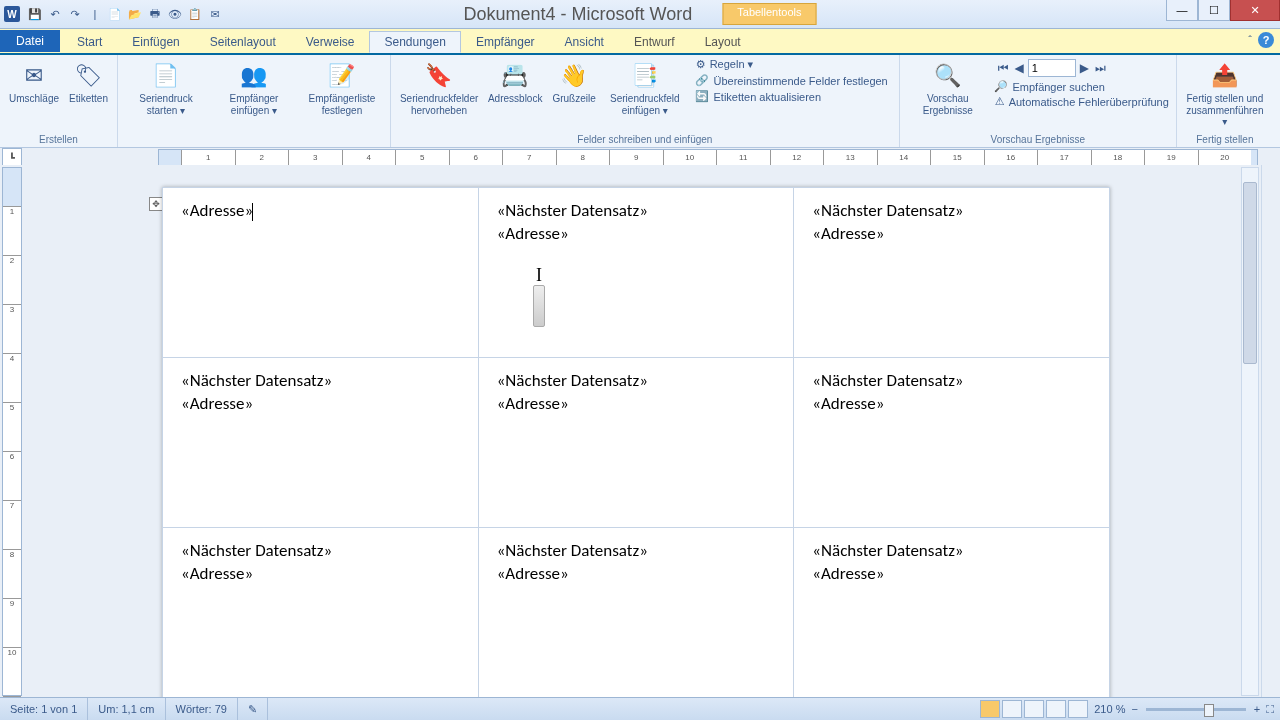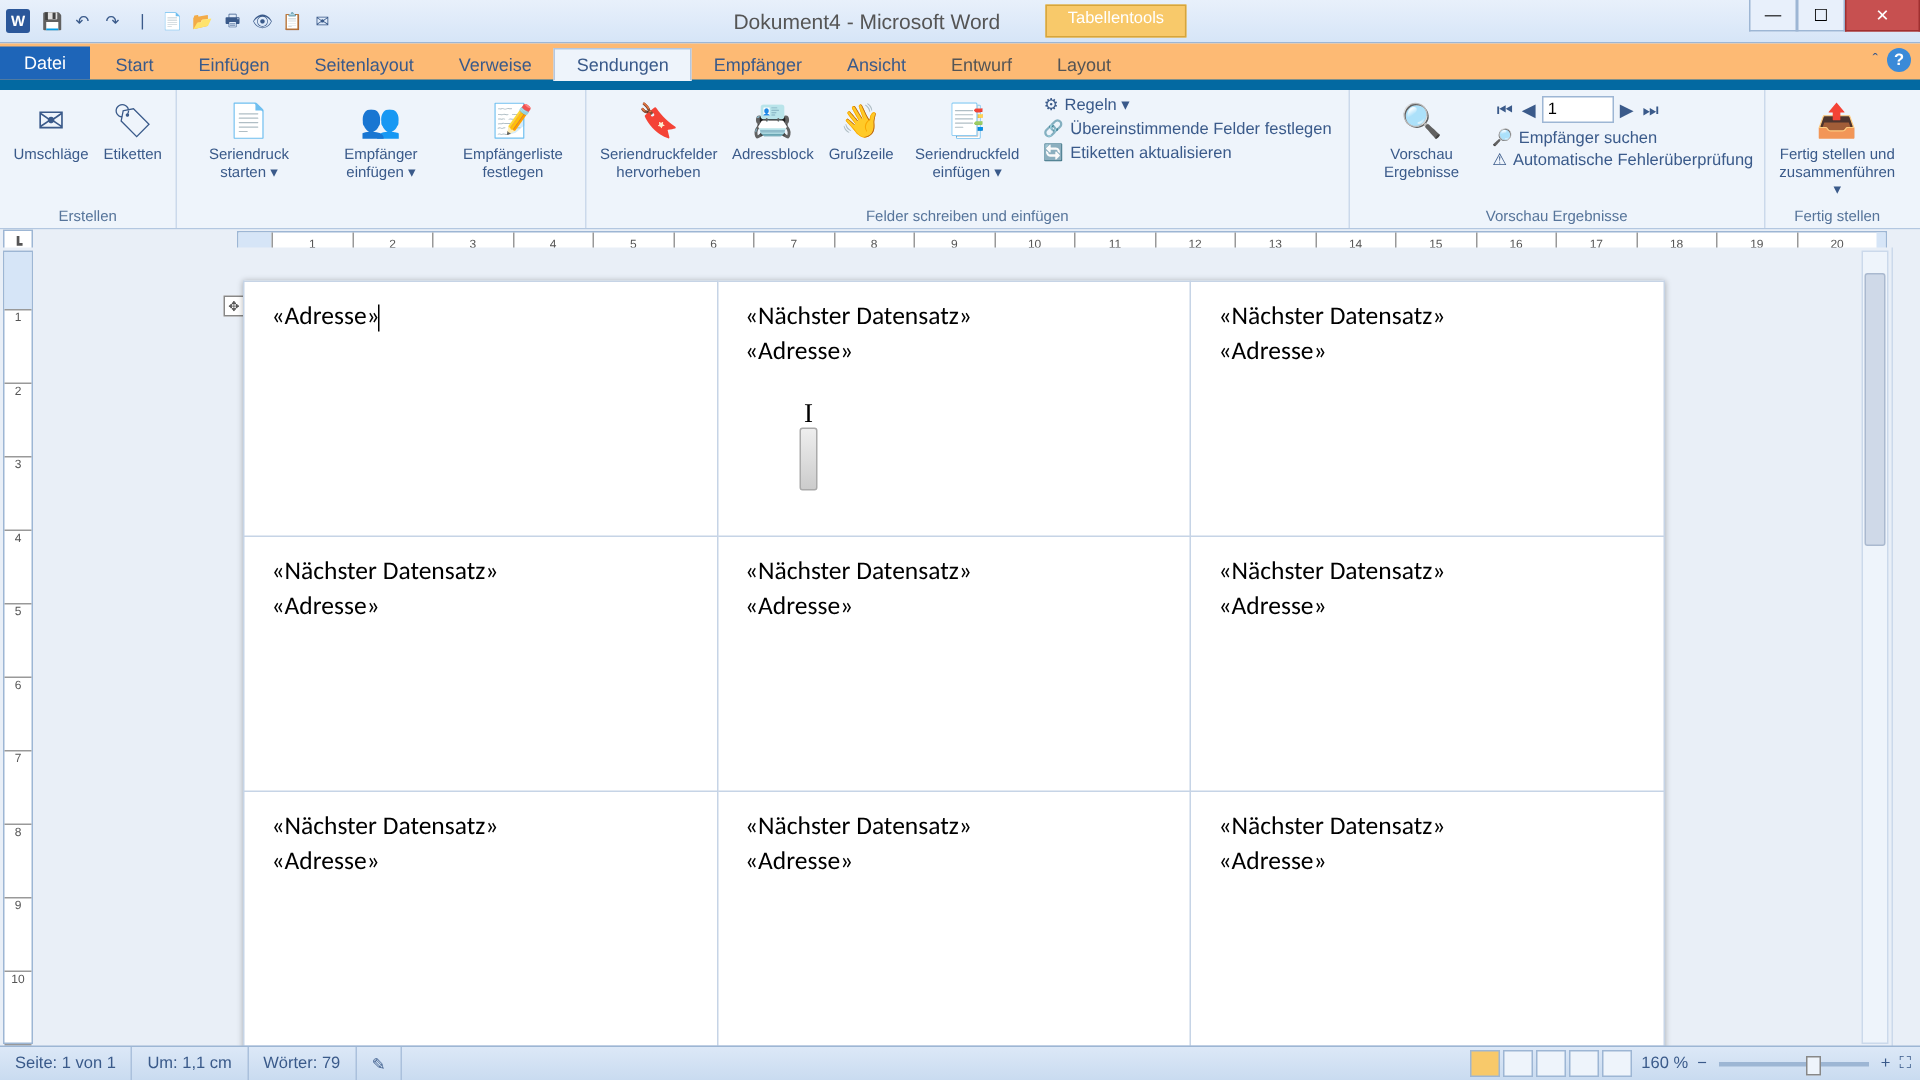--- a/index.html
+++ b/index.html
@@ -1,26 +1,26 @@
 <!DOCTYPE html>
 <html><head>
 <meta charset="utf-8">
 <style>
 html,body{margin:0;padding:0;font-family:"Segoe UI",Tahoma,sans-serif;font-size:11px;background:#fff;overflow:hidden;width:1280px;height:720px}
 .titlebar{height:28px;background:linear-gradient(#e8f0fb,#d6e5f7);display:flex;align-items:center;position:relative;border-bottom:1px solid #9db6d4}
 .app-icon{width:16px;height:16px;margin:0 4px;background:#2b579a;color:#fff;font-weight:bold;font-size:10px;display:flex;align-items:center;justify-content:center;border-radius:2px}
 .qat{display:flex;align-items:center;gap:2px;margin-left:2px}
 .qat-btn{width:18px;height:18px;display:flex;align-items:center;justify-content:center;color:#3a5a8a;font-size:11px;cursor:pointer}
 .title-center{position:absolute;left:50%;transform:translateX(-50%);display:flex;align-items:center;gap:30px}
-.doc-title{color:#555;font-size:14px}
+.doc-title{color:#555;font-size:18px}
 .table-tools{background:#f8c96a;border:1px solid #d6a53c;padding:2px 14px 0;font-size:11px;color:#fff;height:18px;display:flex;align-items:flex-start}
 .win-ctrls{position:absolute;right:0;top:0;display:flex}
 .win-btn{width:30px;height:20px;display:flex;align-items:center;justify-content:center;font-size:11px;cursor:pointer;background:#e8f0fb;border:1px solid #9db6d4;border-top:none}
 .win-close{background:#c75050;color:#fff;width:48px;border-color:#a03030}
-.tabbar{height:24px;background:#fdba74;display:flex;align-items:flex-end;padding-left:0;border-bottom:7px solid #0369a1;position:relative}
+.tabbar{height:24px;background:#fef9c3;display:flex;align-items:center;padding-left:0;border-bottom:2px solid #0369a1;position:relative}
 .file-tab{background:#1e65b8;color:#fff;padding:4px 16px;font-size:12px;cursor:pointer;margin-right:2px}
 .tab{padding:3px 14px;font-size:12px;color:#3a5a8a;cursor:pointer;border:1px solid transparent;border-bottom:none}
 .tab.active{background:#eef4fb;border-color:#b3c7e0;border-bottom:1px solid #eef4fb;margin-bottom:-1px}
 .tab.context{color:#555}
 .tab-right{position:absolute;right:6px;top:3px;display:flex;gap:6px;align-items:center}
 .help-icon{width:16px;height:16px;border-radius:50%;background:#3a8ad8;color:#fff;display:flex;align-items:center;justify-content:center;font-size:11px;font-weight:bold}
 .ribbon{height:92px;background:#eef4fb;border-bottom:1px solid #b3c7e0;display:flex}
 .rgroup{display:flex;flex-direction:column;border-right:1px solid #cbd9eb;padding:2px 4px 0}
 .rgroup-body{display:flex;flex:1;align-items:flex-start}
 .rgroup-label{text-align:center;font-size:10px;color:#56749a;padding:2px 0}
@@ -320,19 +320,19 @@
   <div class="sb-cell">Seite: 1 von 1</div>
   <div class="sb-cell">Um: 1,1 cm</div>
   <div class="sb-cell">Wörter: 79</div>
   <div class="sb-cell">✎</div>
   <div class="sb-right">
     <div class="view-btn active"></div>
     <div class="view-btn"></div>
     <div class="view-btn"></div>
     <div class="view-btn"></div>
     <div class="view-btn"></div>
-    <span style="margin:0 4px">160 %</span>
+    <span style="margin:0 4px">210 %</span>
     <span>−</span>
     <div class="zoom-slider"></div>
     <span>+</span>
     <span style="margin-left:4px">⛶</span>
   </div>
 </div>
 
 </body></html>

